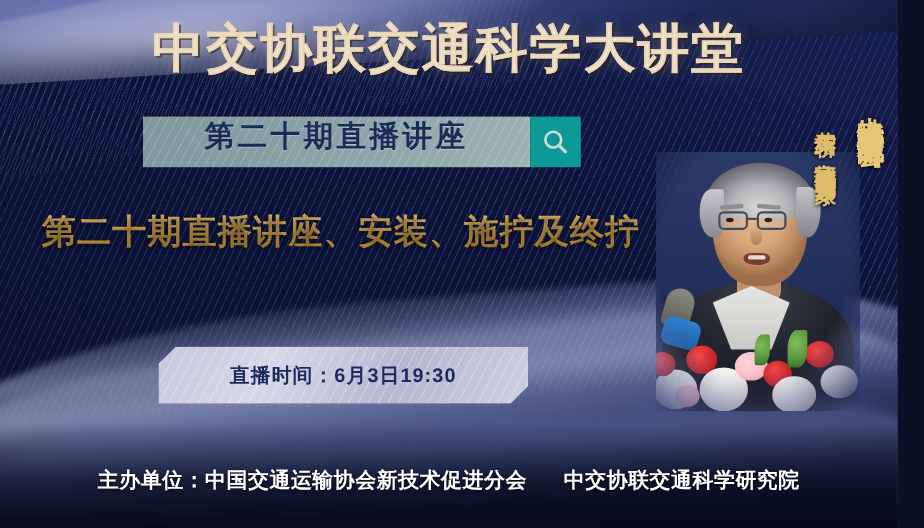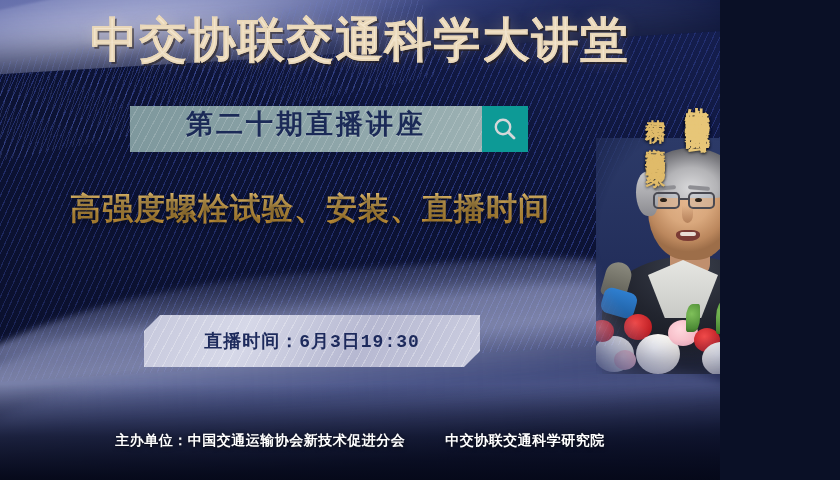--- a/index.html
+++ b/index.html
@@ -1,19 +1,19 @@
 <!DOCTYPE html>
 <html><head>
 <meta charset="utf-8">
 <style>
   html,body{margin:0;padding:0;background:#0a1026;}
   *{box-sizing:border-box;}
   #poster{
-    position:relative;width:720px;height:480px;overflow:hidden;
-    font-family:Liberation Mono, monospace;
+    position:relative;width:816px;height:480px;overflow:hidden;
+    font-family:Liberation Sans, sans-serif;
     background:#14532d;
   }
 
   
   .layer{position:absolute;inset:0;}
 
   .bg-base{
     background:
       radial-gradient(120% 90% at 12% 14%, #8d93c4 0%, #5d68a6 22%, #2e3a74 48%, #182250 70%, #0d1435 100%),
       linear-gradient(160deg,#2b3573 0%,#151d45 50%,#0a0f2b 100%);
@@ -151,21 +151,21 @@
     display:flex;align-items:center;justify-content:center;
     box-shadow:0 4px 16px rgba(6,10,30,.5);
   }
   .timepill-text{
     font-size:18px;font-weight:700;color:#1d2a5c;letter-spacing:1px;
   }
 
   
   .footer{
     position:absolute;left:0;right:0;bottom:30px;text-align:center;
-    font-size:14px;font-weight:700;color:#ffffff;letter-spacing:.5px;
+    font-size:19px;font-weight:700;color:#ffffff;letter-spacing:.5px;
     text-shadow:0 1px 4px rgba(0,0,0,.7);
   }
   .footer .gap{display:inline-block;width:22px;}
 
   
   .photo{
     position:absolute;left:596px;top:138px;width:186px;height:236px;
     overflow:hidden;
     -webkit-mask-image:radial-gradient(82% 78% at 48% 42%, #000 56%, rgba(0,0,0,.55) 74%, rgba(0,0,0,0) 95%);
     mask-image:radial-gradient(82% 78% at 48% 42%, #000 56%, rgba(0,0,0,.55) 74%, rgba(0,0,0,0) 95%);
@@ -314,21 +314,21 @@
   </div>
 
   <div class="searchbox">
     <svg width="26" height="26" viewBox="0 0 26 26">
       <circle cx="11" cy="11" r="7.2" fill="none" stroke="#d3d7d9" stroke-width="2.4"></circle>
       <line x1="16.2" y1="16.2" x2="22" y2="22" stroke="#d3d7d9" stroke-width="2.8" stroke-linecap="round"></line>
     </svg>
   </div>
 
   <div class="topic">
-    <span>高强度螺栓试验、安装、直播时间</span>
+    <span>第二十期直播讲座、安装、施拧及终拧</span>
   </div>
 
   <div class="timepill">
     <span class="timepill-text">直播时间：6月3日19:30</span>
   </div>
 
   <div class="vcol vcol-company">中铁大桥科学研究院有限公司</div>
   <div class="vcol vcol-speaker">黄绍桥　高栓试验研究首席专家</div>
 
   <div class="footer">

